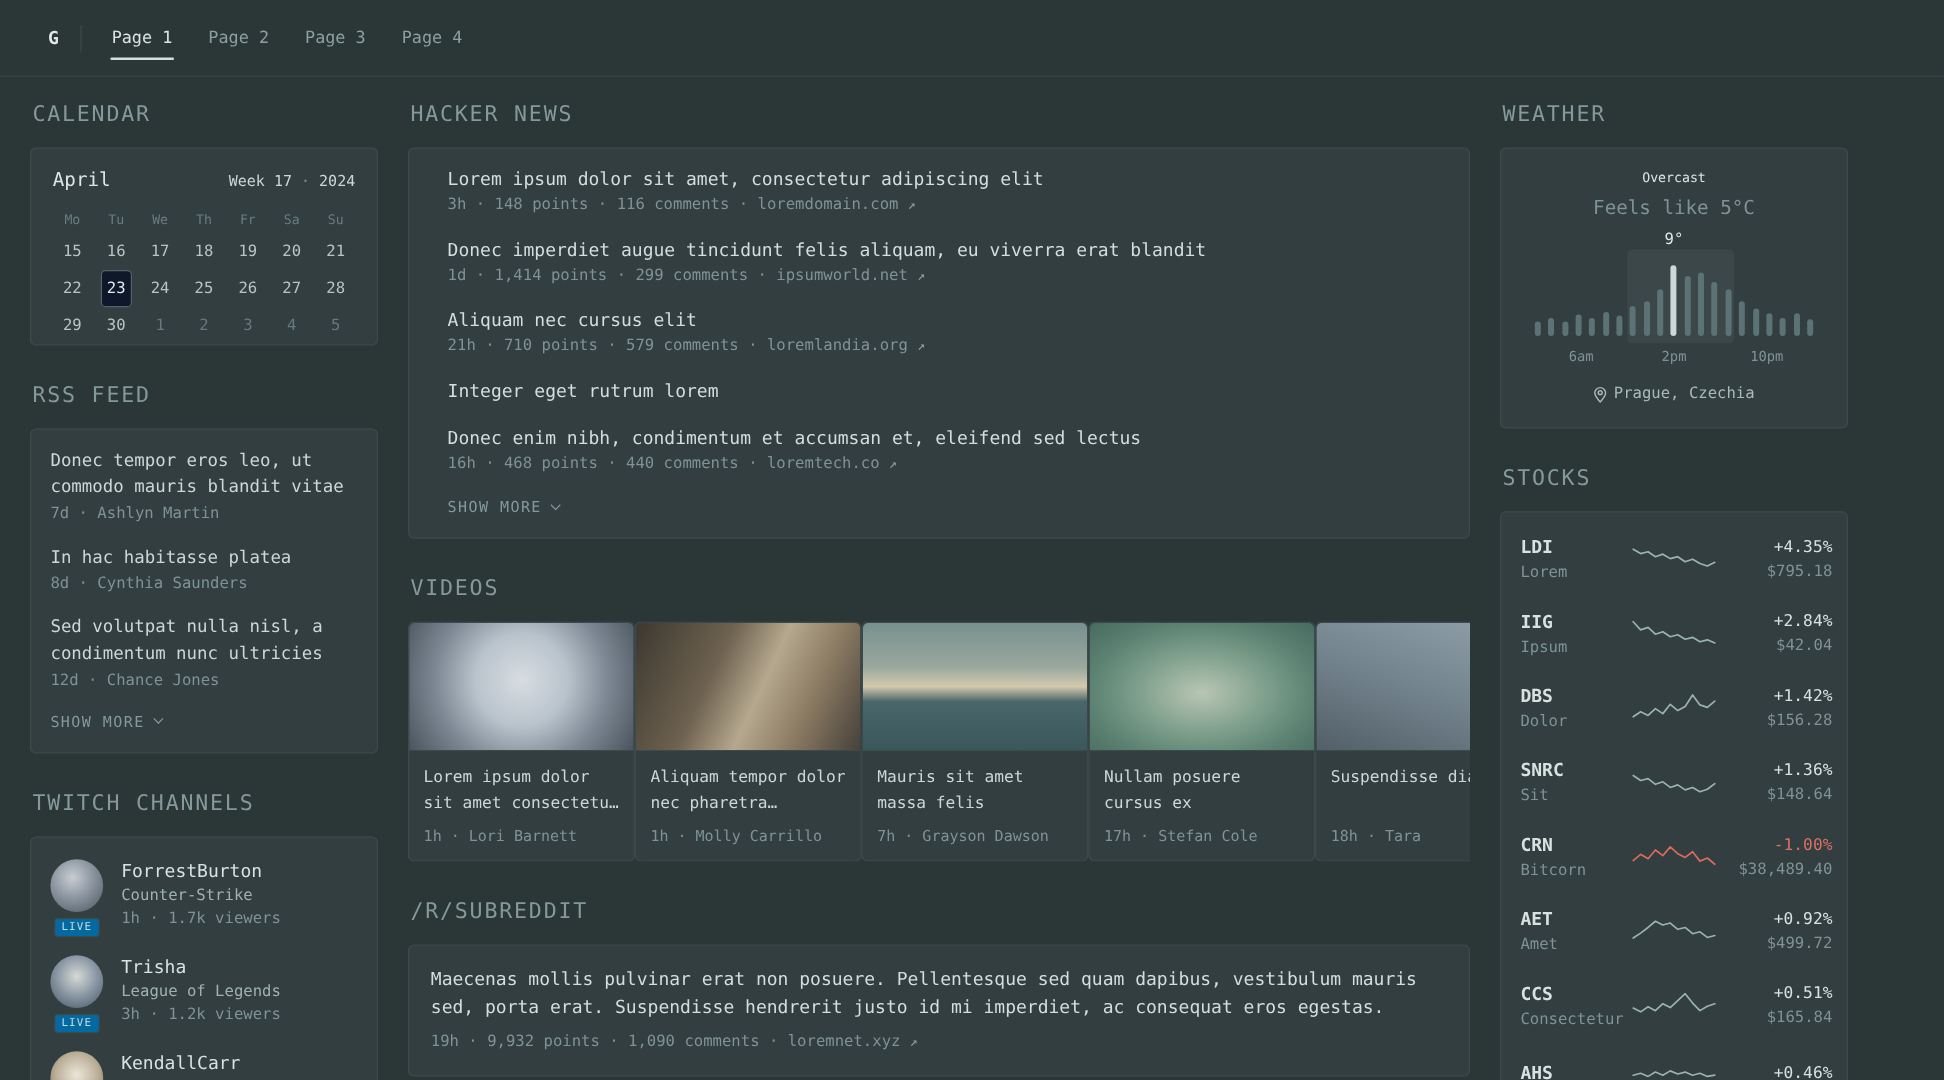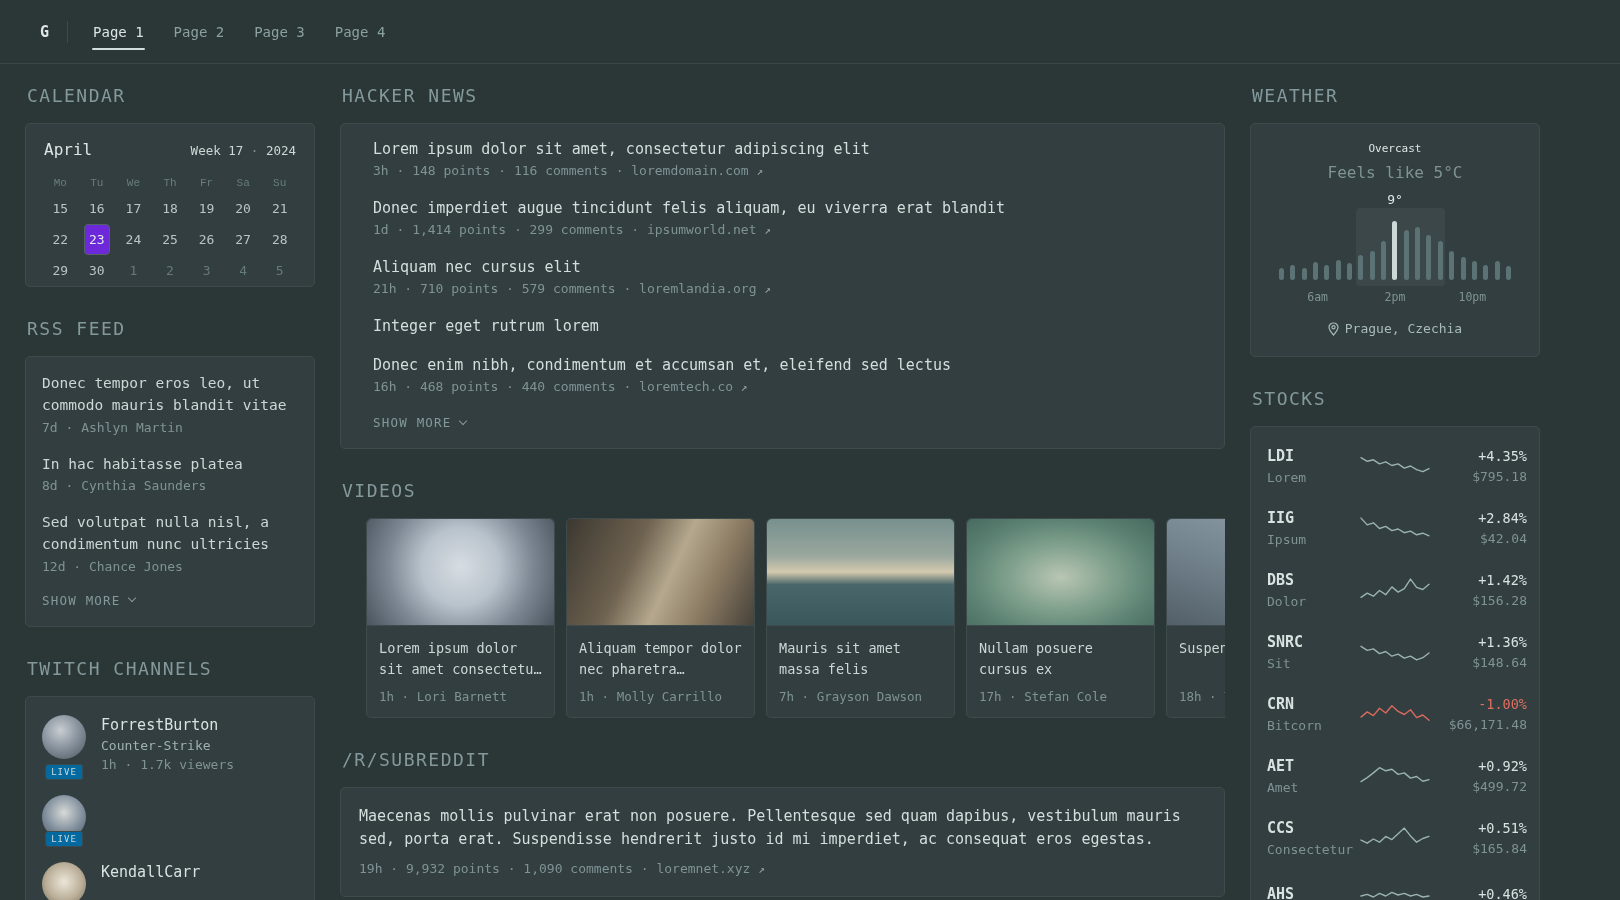--- a/index.html
+++ b/index.html
@@ -25,24 +25,24 @@
   .card { background:#323e40; border:1px solid #3e4b4d; border-radius:5px; }
   .show-more { font-size:12.5px; letter-spacing:1.2px; color:#84999b; display:flex; align-items:center; gap:8px; cursor:pointer; margin-top:14px; }
   .chev { width:6px; height:6px; border-right:1.5px solid currentColor; border-bottom:1.5px solid currentColor; transform:rotate(45deg); margin-top:-4px; }
   
   .calendar { padding:14px 16px 0; }
   .cal-head { display:flex; justify-content:space-between; align-items:baseline; padding:2px 2px 12px; }
   .cal-month { font-size:16px; color:#dde6e4; }
   .cal-week { font-size:12.5px; color:#ccd8d6; }
   .cal-week .dot { color:#7f9394; }
   .cal-grid { display:grid; grid-template-columns:repeat(7,1fr); text-align:center; }
-  .cal-dow { font-size:11px; color:#697d7f; padding:6px 0 4px;font-family:Liberation Mono, monospace; }
+  .cal-dow { font-size:11px; color:#697d7f; padding:6px 0 4px; }
   .cal-day { font-size:13px; color:#b7c6c4; padding:8px 0; cursor:default; }
   .cal-day.dim { color:#657a7c; }
-  .cal-day.sel { background:#6d28d9; border:1px solid #536365; border-radius:4px; color:#e2eae8; padding:7px 0; margin:0 5px; }
+  .cal-day.sel { background:#0f172a; border:1px solid #536365; border-radius:4px; color:#e2eae8; padding:7px 0; margin:0 5px; }
   
   .rss-card { padding:16px 16px 18px; }
   .rss-item { margin-bottom:19px; cursor:pointer; }
   .rss-title { font-size:14.5px; color:#ccd8d6; line-height:1.5; }
   .rss-meta { font-size:13px; color:#7f9394; margin-top:3px; }
   
   .tw-card { padding:18px 16px; }
   .tw-item { display:flex; gap:15px; margin-bottom:23px; cursor:pointer; }
   .tw-av-wrap { position:relative; width:44px; flex:none; }
   .tw-av { width:44px; height:44px; border-radius:50%; border:1px solid #47565  8; }
@@ -54,21 +54,21 @@
   .tw-game { font-size:13px; color:#9fb2b1; }
   .tw-meta { font-size:13px; color:#7f9394; margin-top:4px; }
   
   .hn-card { padding:16px 32px 18px; }
   .hn-item { margin-bottom:21px; }
   .hn-title { font-size:15px; color:#d3dfdd; cursor:pointer; }
   .hn-meta { font-size:13px; color:#7f9394; margin-top:5px; }
   .hn-domain { color:#7f9394; cursor:pointer; }
   .ext { font-size:11px; color:#93a7a6; }
   
-  .video-row { display:flex; gap:11px; overflow:hidden;margin-left:26px; }
+  .video-row { display:flex; overflow:hidden; }
   .video-card { width:189px; flex:none; padding:0; cursor:pointer; }
   .thumb { height:107px; border-radius:5px 5px 0 0; border-bottom:1px solid #3e4b4d; }
   .thumb-0 { background:radial-gradient(circle at 50% 45%, #d7dde2 0%, #b9c3cc 35%, #7d8894 65%, #4a545e 100%); }
   .thumb-1 { background:linear-gradient(115deg, #3c3830 0%, #6e6250 35%, #b5a88e 55%, #8a7a62 75%, #46413a 100%); }
   .thumb-2 { background:linear-gradient(180deg, #77908e 0%, #9aa89e 35%, #d3c9ae 50%, #49666a 62%, #3a585c 100%); }
   .thumb-3 { background:radial-gradient(ellipse at 50% 55%, #b9c6b4 0%, #7fa08c 40%, #5c8273 70%, #476a5e 100%); }
   .thumb-4 { background:linear-gradient(200deg, #93a2ad 0%, #75858f 50%, #525f68 100%); }
   .video-body { padding:12px 12px 13px; }
   .video-title { font-size:13.5px; color:#ccd8d6; line-height:1.55; height:42px; overflow:hidden; }
   .video-meta { font-size:12.5px; color:#7f9394; margin-top:9px; }
@@ -196,20 +196,25 @@
                 <div class="tw-name">ForrestBurton</div>
                 <div class="tw-game">Counter-Strike</div>
                 <div class="tw-meta">1h · 1.7k viewers</div>
               </div>
             </div>
             <div class="tw-item">
               <div class="tw-av-wrap">
                 <div class="tw-av av-1"></div>
                 <div class="tw-live">LIVE</div>
               </div>
+              <div class="tw-info">
+                <div class="tw-name">Trisha</div>
+                <div class="tw-game">League of Legends</div>
+                <div class="tw-meta">3h · 1.2k viewers</div>
+              </div>
             </div>
             <div class="tw-item">
               <div class="tw-av-wrap">
                 <div class="tw-av av-2"></div>
               </div>
               <div class="tw-info">
                 <div class="tw-name">KendallCarr</div>
               </div>
             </div>
           </div>
@@ -406,21 +411,21 @@
             <div class="st-row">
               <div class="st-left">
                 <div class="st-sym">CRN</div>
                 <div class="st-name">Bitcorn</div>
               </div>
               <svg width="72" height="30" viewBox="0 0 72 30" class="st-spark">
                 <polyline points="2.0,18.1 8.2,12.9 14.4,16.6 20.5,9.3 26.7,14.0 32.9,6.7 39.1,12.4 45.3,15.5 51.5,10.8 57.6,18.6 63.8,16.0 70.0,21.2" fill="none" stroke="#d96a5e" stroke-width="1.4" stroke-linejoin="round" stroke-linecap="round"></polyline>
               </svg>
               <div class="st-right">
                 <div class="st-chg neg">-1.00%</div>
-                <div class="st-price">$66,171.48</div>
+                <div class="st-price">$38,489.40</div>
               </div>
             </div>
             <div class="st-row">
               <div class="st-left">
                 <div class="st-sym">AET</div>
                 <div class="st-name">Amet</div>
               </div>
               <svg width="72" height="30" viewBox="0 0 72 30" class="st-spark">
                 <polyline points="2.0,20.7 8.2,16.6 14.4,11.9 20.5,6.7 26.7,9.8 32.9,8.2 39.1,13.4 45.3,11.9 51.5,17.1 57.6,15.5 63.8,20.2 70.0,18.6" fill="none" stroke="#9bb3ae" stroke-width="1.4" stroke-linejoin="round" stroke-linecap="round"></polyline>
               </svg>

